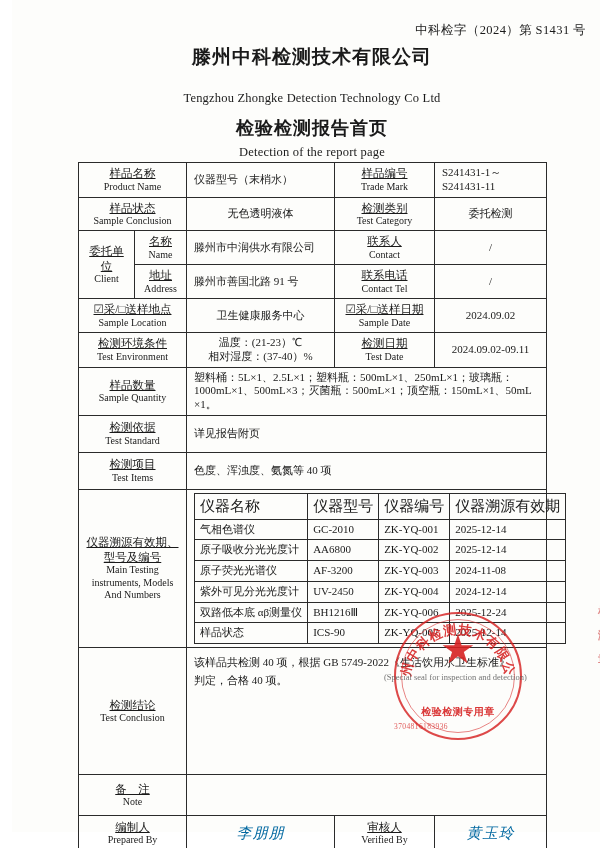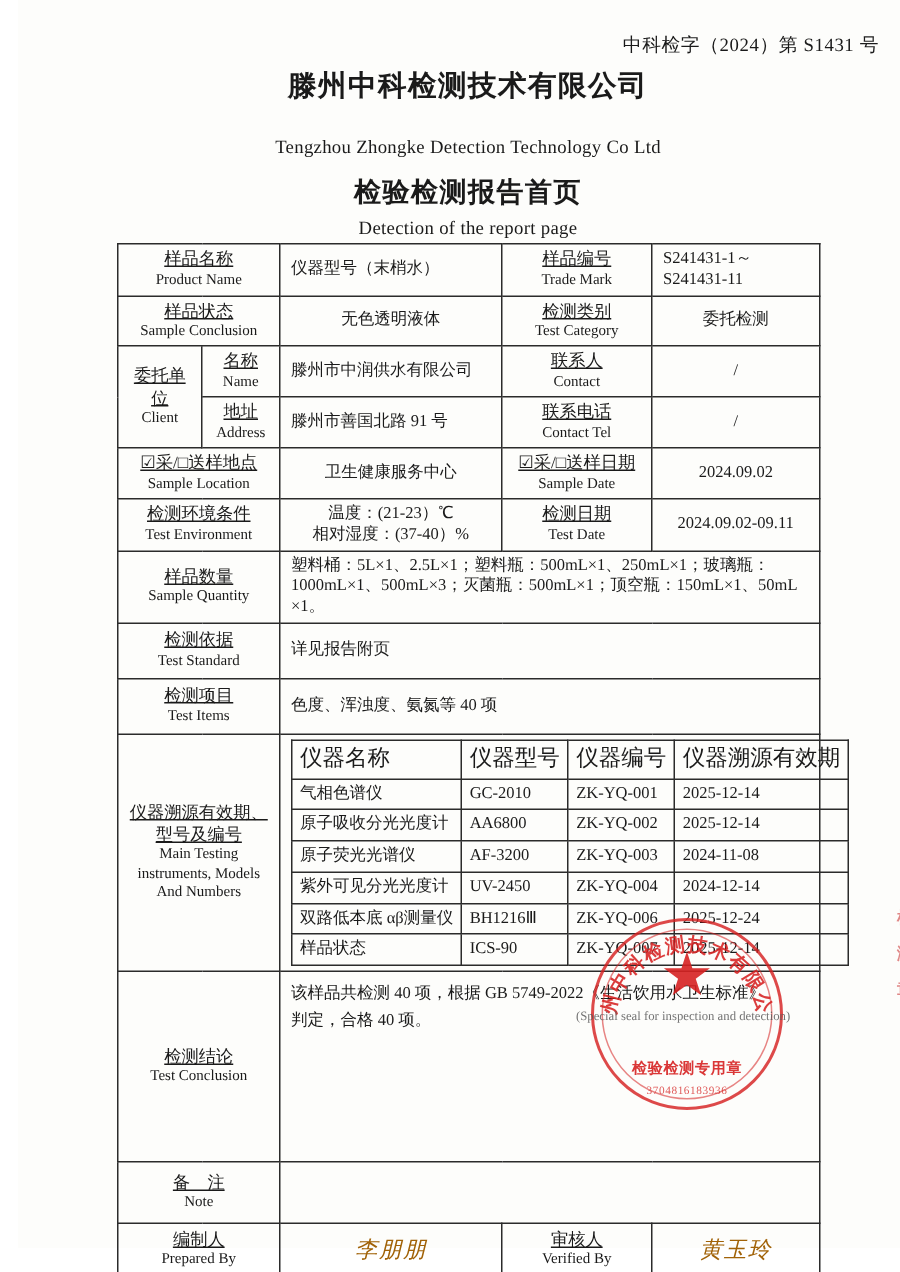--- a/index.html
+++ b/index.html
@@ -113,21 +113,21 @@
     white-space: nowrap;
   }
   .inst td.h { font-size: 15px; }
   
   .sig {
     position: relative;
     height: 26px;
   }
   .sig-ink {
     font-family: "DejaVu Serif", serif;
-    color: #a16207;
+    color: #0369a1;
     font-size: 15px;
     font-style: italic;
     letter-spacing: 1px;
   }
   
   .stamp {
     position: absolute;
     left: 382px;
     top: 612px;
     width: 128px;
@@ -180,21 +180,21 @@
     text-align: center;
     color: rgba(214,33,33,0.9);
     font-size: 10px;
     font-weight: bold;
     letter-spacing: 0.5px;
   }
   .stamp-code {
     position: absolute;
     left: 0; right: 0;
     bottom: 9px;
-    text-align: center;
+    text-align: left;
     color: rgba(214,33,33,0.75);
     font-size: 7.5px;
     letter-spacing: 0.4px;
   }
   
   .margin-mark {
     position: absolute;
     right: 3px;
     color: rgba(200,40,40,0.55);
     font-size: 11px;

